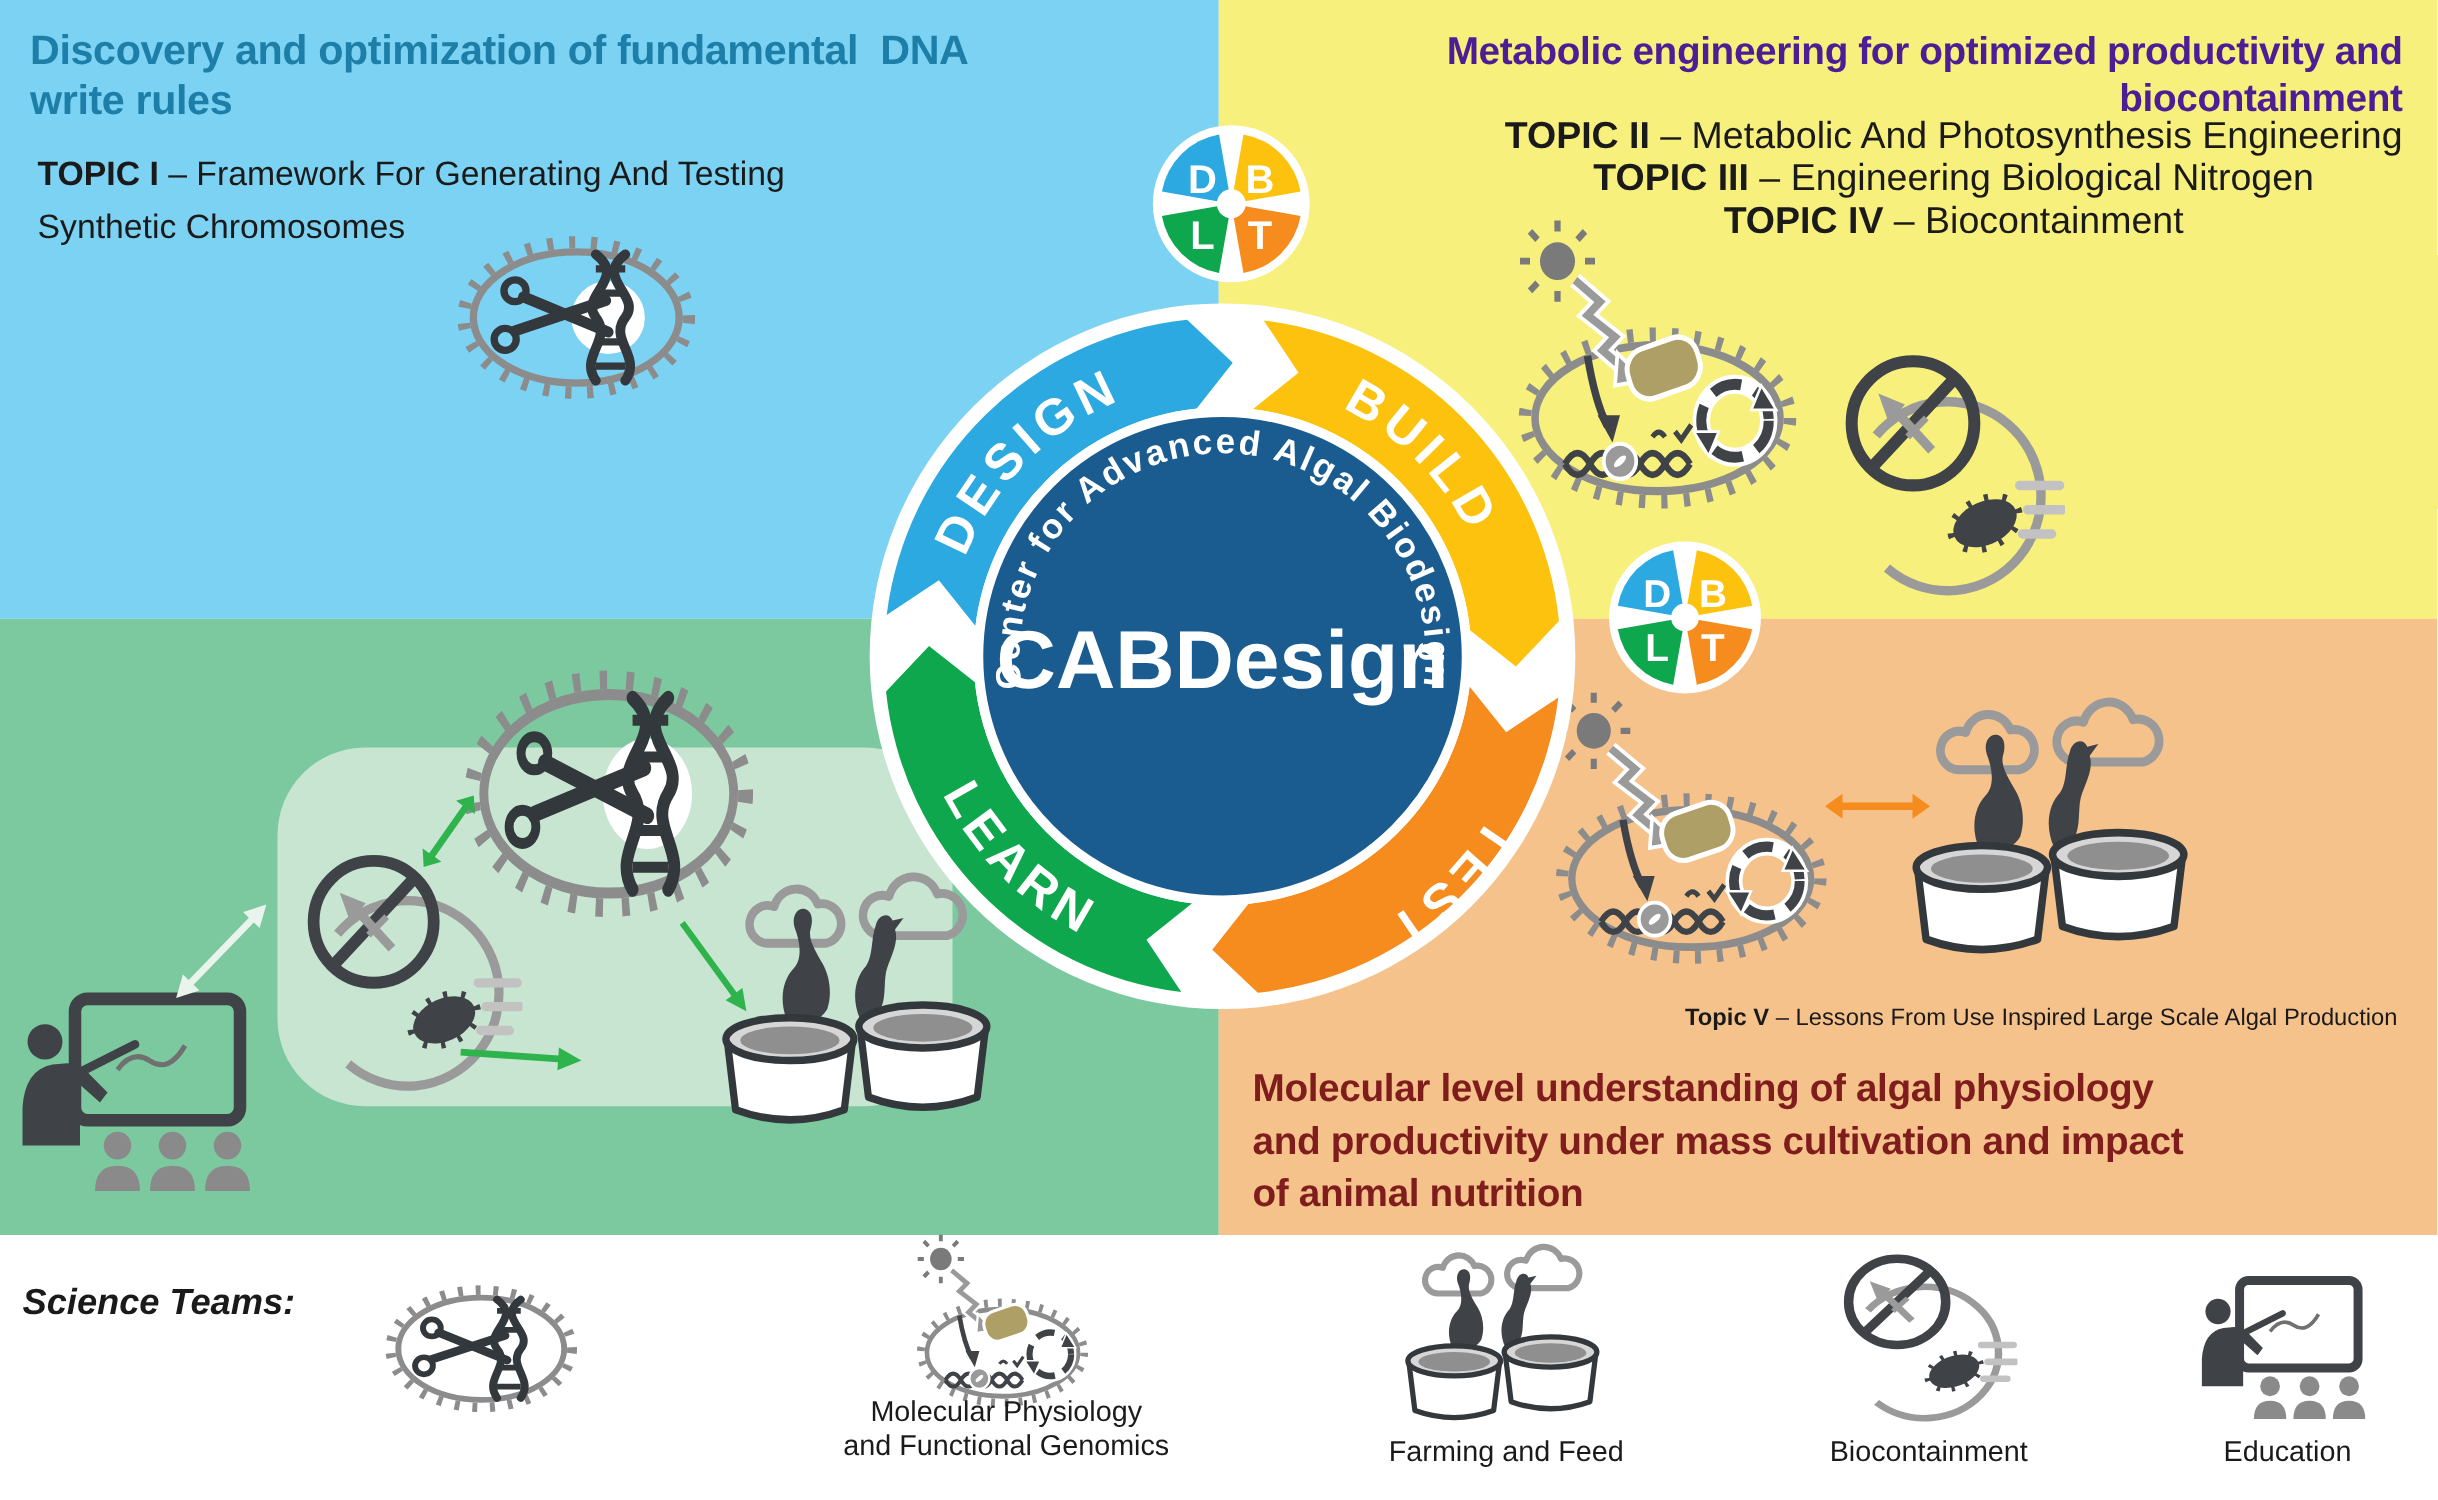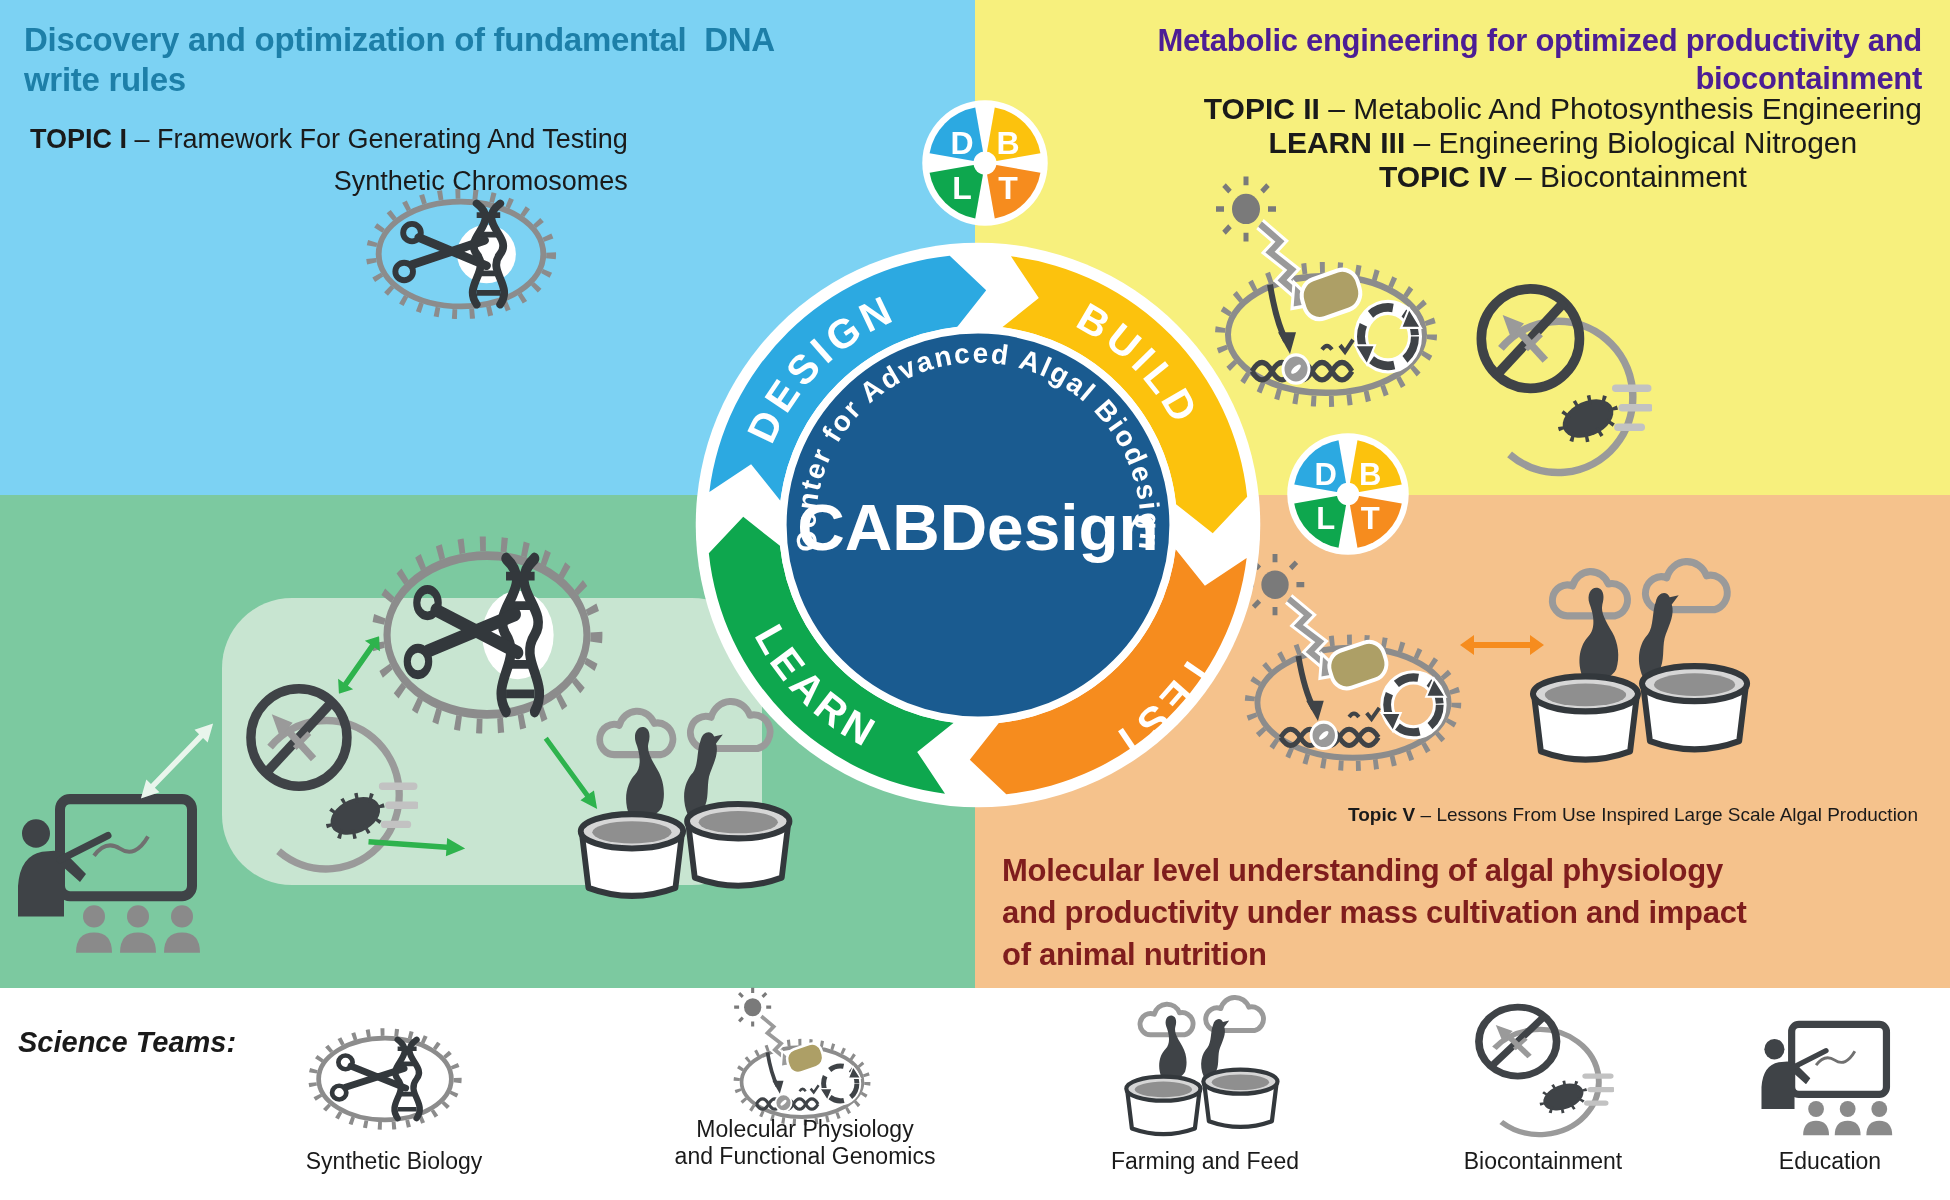--- a/index.html
+++ b/index.html
@@ -8,21 +8,21 @@
   .abs{position:absolute;}
   .quad{position:absolute;width:975px;height:495px;}
   #q-tl{left:0;top:0;background:#7CD2F3;}
   #q-tr{left:975px;top:0;background:#F7F07D;}
   #q-bl{left:0;top:495px;background:#7CC9A0;}
   #q-br{left:975px;top:495px;background:#F5C28C;}
   #strip{position:absolute;left:0;top:988px;width:1950px;height:212px;background:#fff;}
   #panel{position:absolute;left:222px;top:598px;width:540px;height:287px;border-radius:70px;background:#C8E5D1;}
   .ttl{font-weight:bold;letter-spacing:-.3px;}
   #tl-title{left:24px;top:20px;font-size:33px;line-height:40px;color:#1D7FA8;}
-  #tl-topic{left:30px;top:118px;font-size:27px;line-height:42px;color:#1a1a1a;text-align:right;}
+  #tl-topic{left:30px;top:118px;font-size:27px;line-height:42px;color:#1a1a1a;}
   #tr-title{right:28px;top:22px;font-size:31px;line-height:38px;color:#4c1d95;text-align:right;}
   #tr-topics{right:28px;top:92px;font-size:30px;line-height:34px;text-align:center;}
   #br-topic{right:32px;top:804px;font-size:19px;margin-left:32px;}
   #br-para{left:1002px;top:850px;font-size:31px;line-height:42px;color:#7f1d1d;font-weight:bold;letter-spacing:-.3px;}
   #st-heading{left:18px;top:1026px;font-size:29px;font-weight:bold;font-style:italic;}
   .team-label{position:absolute;font-size:23px;text-align:center;width:320px;}
   .icon{position:absolute;}
   svg text{font-family:"Liberation Sans",sans-serif;}
   .ring-lbl{fill:#fff;font-weight:bold;font-size:21px;letter-spacing:2.5px;text-anchor:middle;}
   .org-lbl{fill:#fff;font-weight:bold;font-size:14.5px;letter-spacing:1px;text-anchor:middle;}
@@ -222,37 +222,36 @@
     <div><b>TOPIC I</b><span> – Framework For Generating And Testing</span></div>
     <div>Synthetic Chromosomes</div>
   </div>
 
   <div id="tr-title" class="abs ttl">
     <div>Metabolic engineering for optimized productivity and</div>
     <div>biocontainment</div>
   </div>
   <div id="tr-topics" class="abs">
     <div><b>TOPIC II</b><span> – Metabolic And Photosynthesis Engineering</span></div>
-    <div><b>LEARN III</b><span> – Engineering Biological Nitrogen</span></div>
+    <div><b>TOPIC III</b><span> – Engineering Biological Nitrogen</span></div>
     <div><b>TOPIC IV</b><span> – Biocontainment</span></div>
   </div>
 
   <div id="br-topic" class="abs"><b>Topic V</b><span> – Lessons From Use Inspired Large Scale Algal Production</span></div>
   <div id="br-para" class="abs">
     <div>Molecular level understanding of algal physiology</div>
     <div>and productivity under mass cultivation and impact</div>
     <div>of animal nutrition</div>
   </div>
 
   <div id="st-heading" class="abs">Science Teams:</div>
 
   <svg class="icon" viewBox="0 0 200 140" preserveAspectRatio="none" style="left:306px;top:1026px;width:158px;height:106px">
       <use href="#g-cellscissors"></use>
     </svg>
-  <div class="team-label" style="left:234px;top:1148px">Synthetic Biology</div>
 
   <svg class="icon" viewBox="0 0 240 220" preserveAspectRatio="none" style="left:728px;top:984px;width:148px;height:142px">
       <use href="#g-cellmol"></use>
     </svg>
   <div class="team-label" style="left:645px;top:1116px">
     <div>Molecular Physiology</div>
     <div>and Functional Genomics</div>
   </div>
 
   <svg class="icon" viewBox="0 0 240 220" preserveAspectRatio="none" style="left:1120px;top:988px;width:168px;height:156px">

